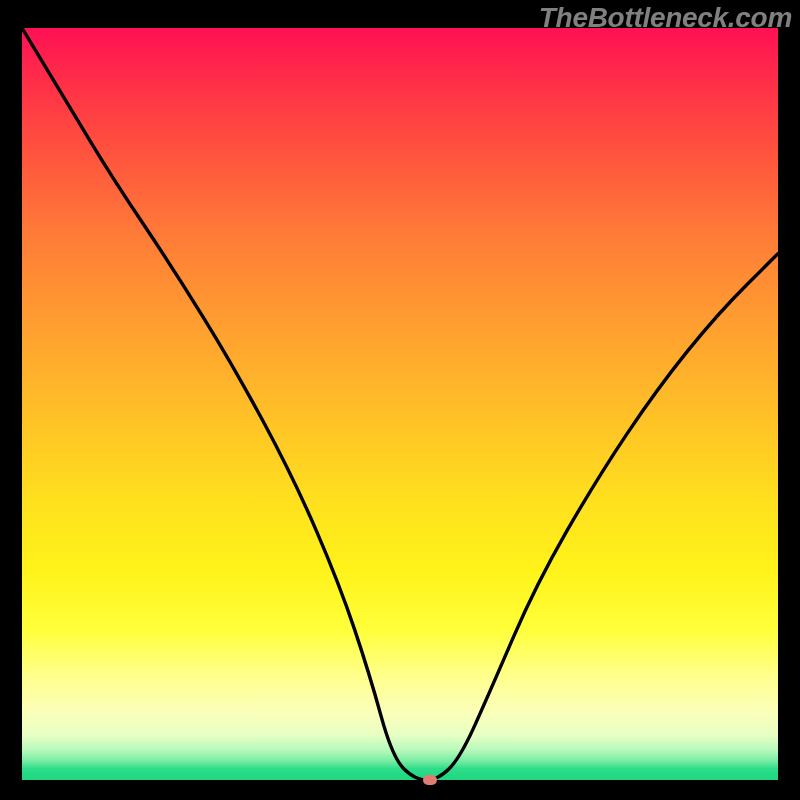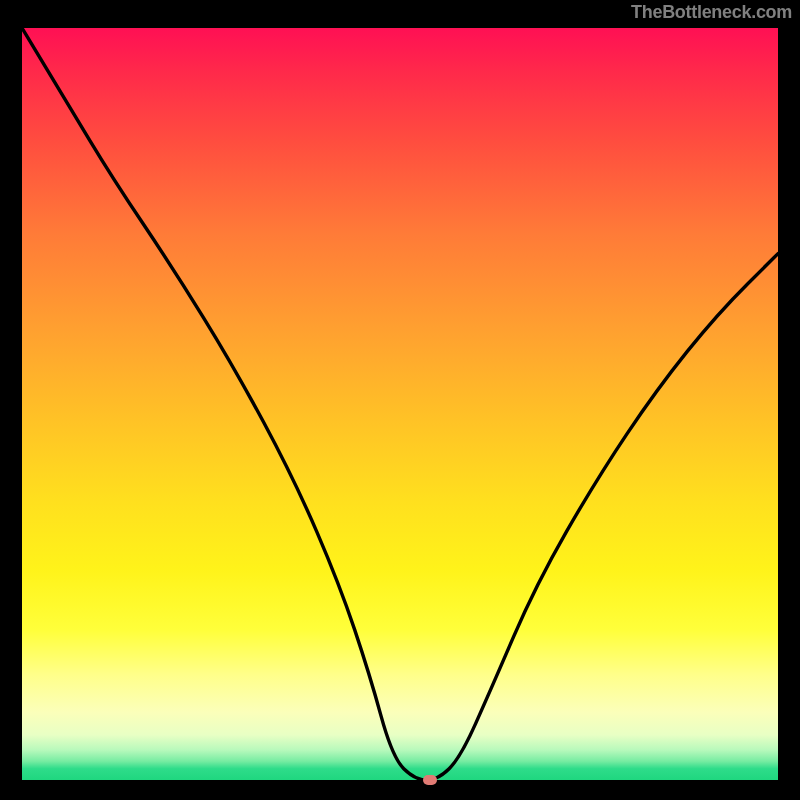--- a/index.html
+++ b/index.html
@@ -15,24 +15,25 @@
     position: relative;
     width: 800px;
     height: 800px;
     background: #000;
   }
   .attrib {
     position: absolute;
     top: 2px;
     right: 8px;
     color: #808080;
-    font-size: 18px;
+    font-size: 28px;
     font-weight: 600;
     letter-spacing: -0.3px;
     z-index: 3;
+    font-style: italic;
   }
   .plot {
     position: absolute;
     left: 22px;
     top: 28px;
     width: 756px;
     height: 752px;
     
     background: linear-gradient(
       to bottom,

